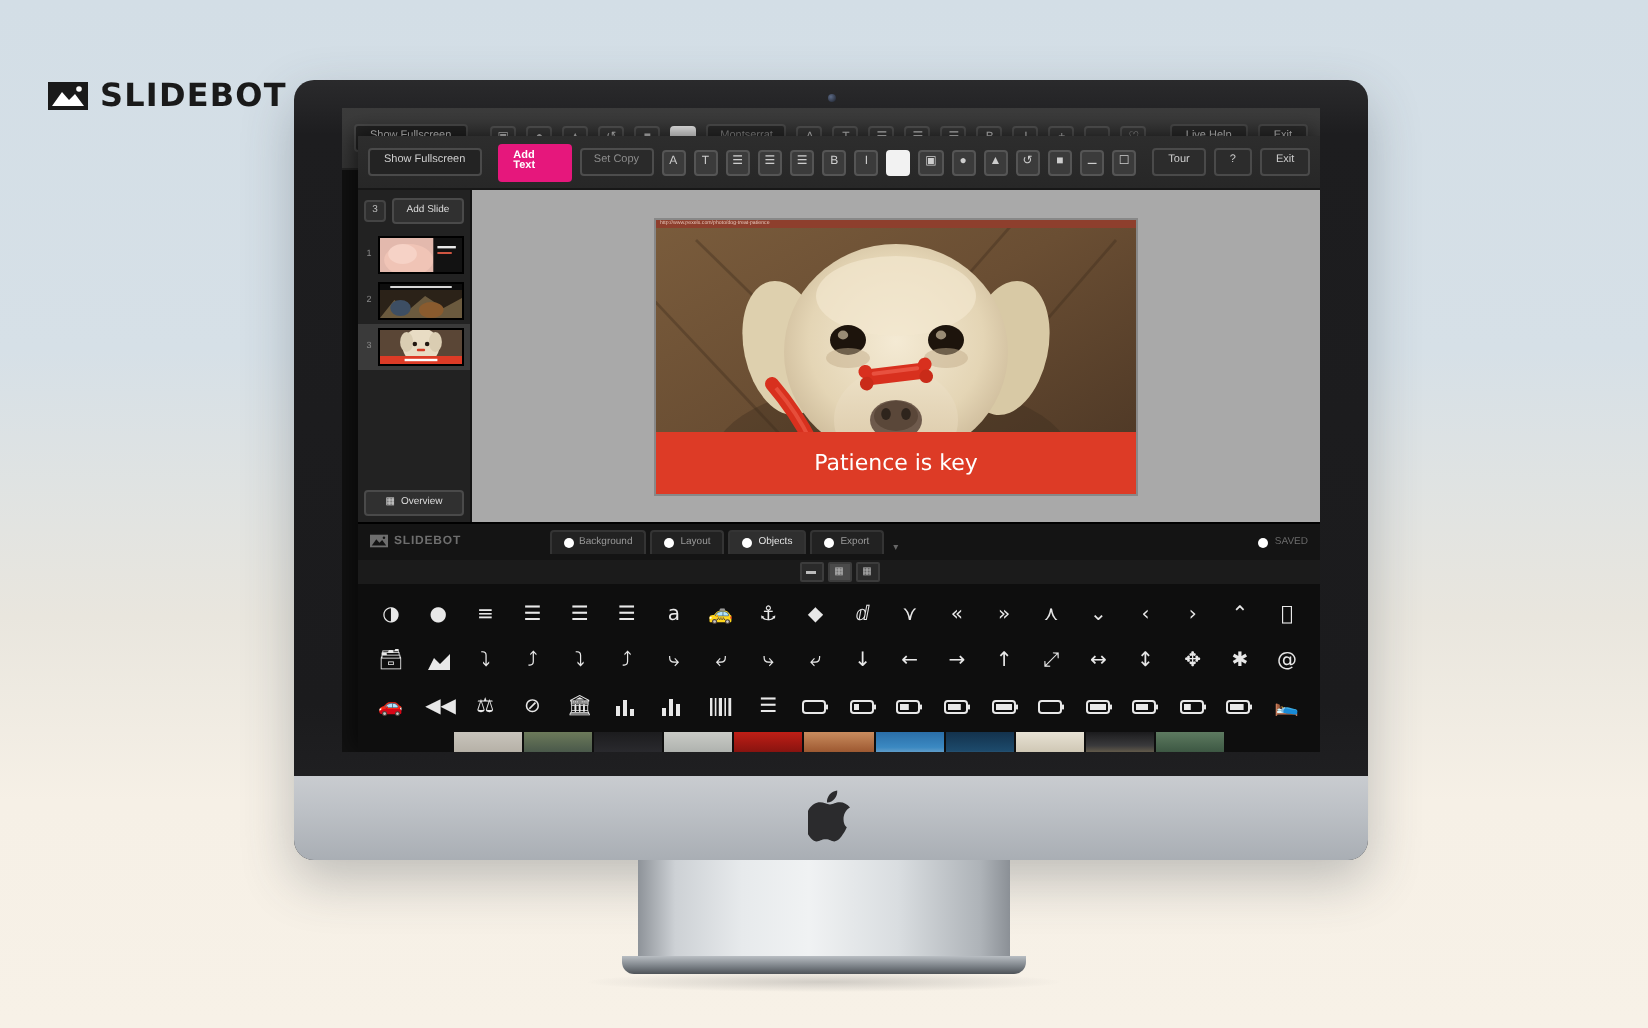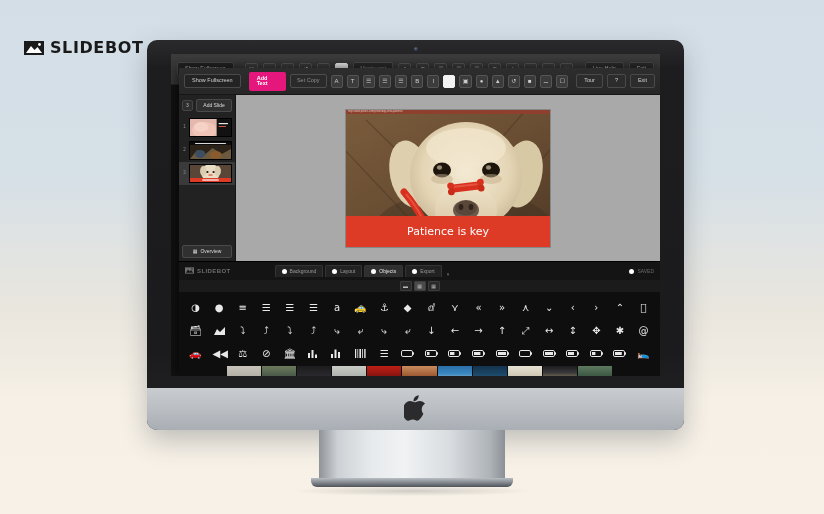--- a/index.html
+++ b/index.html
@@ -68,21 +68,21 @@
     text-align:center;padding:3px 0;line-height:1;}
   #slides{flex:1;overflow:hidden;padding:1px 0;}
   .slide-item{display:flex;align-items:center;gap:2px;padding:2px 3px;}
   .slide-item.sel{background:#3a3a3a;}
   .slide-num{width:5px;color:#8a8a8a;font-size:4.5px;text-align:center;line-height:1;}
   .thumb{flex:1;height:17px;border:1px solid #000;position:relative;overflow:hidden;background:#333;}
   #overview{margin:0 3px 3px 3px;background:#303030;border:1px solid #4a4a4a;border-radius:2px;color:#ddd;
     font-size:5px;text-align:center;padding:3px 0;line-height:1;display:flex;align-items:center;justify-content:center;gap:3px;}
 
   #stage{flex:1;background:#a9a9a9;display:flex;align-items:center;justify-content:center;}
-  #canvas{width:204px;height:137px;position:relative;background:#e5e5e5;overflow:hidden;box-shadow:0 0 0 1px #888;}
+  #canvas{width:240px;height:137px;position:relative;background:#e5e5e5;overflow:hidden;box-shadow:0 0 0 1px #888;}
   #urlbar{position:absolute;left:0;top:0;right:0;height:4px;background:#8e3f2d;color:#e7c8bd;font-size:2.6px;
     padding-left:2px;line-height:4px;overflow:hidden;white-space:nowrap;}
   #banner{position:absolute;left:0;right:0;bottom:0;height:31px;background:#dd3b26;
     display:flex;align-items:center;justify-content:center;}
   #banner span{color:#fff;font-size:11px;font-family:"DejaVu Sans",sans-serif;}
 
   
   #tabsbar{height:18px;background:#141414;display:flex;align-items:center;padding:0 6px;border-top:1px solid #000;}
   #tabslogo{display:flex;align-items:center;gap:3px;color:#6e6e6e;font-size:6px;font-weight:bold;letter-spacing:.4px;}
   #tabs{display:flex;align-items:flex-end;gap:2px;margin-left:44px;}

